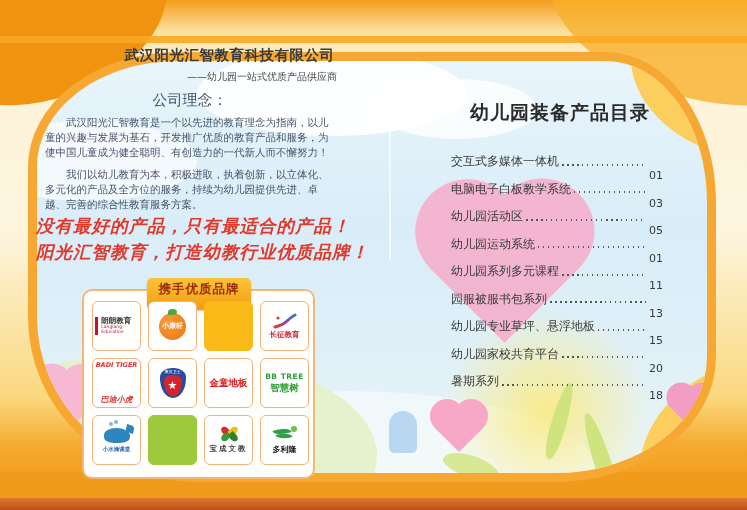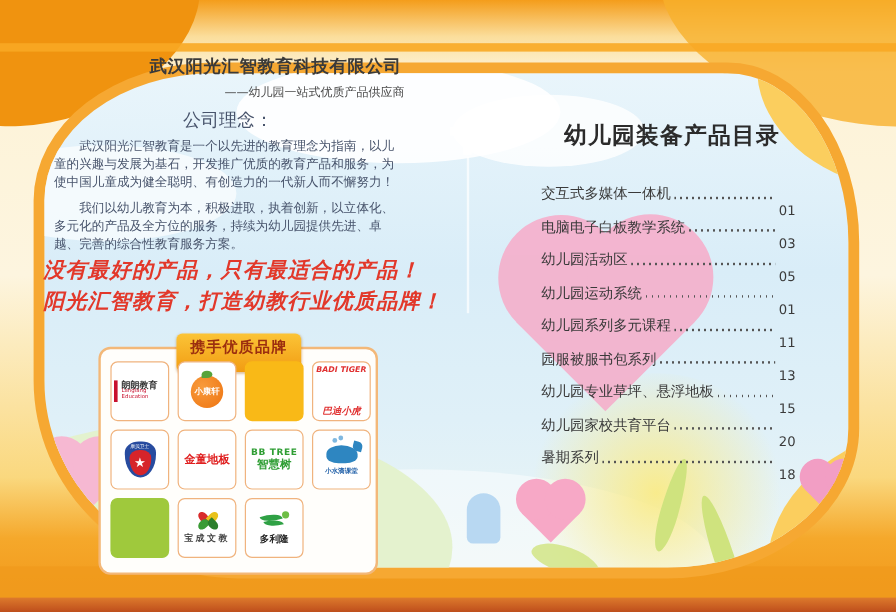--- a/index.html
+++ b/index.html
@@ -190,20 +190,34 @@
           <b>朗朗教育</b>
           <i>Langlang Education</i>
         </span>
       </div>
       <div class="tile t-xiaokangxuan">
         <span class="ball">
           <b>小康轩</b>
         </span>
       </div>
       <div class="tile t-yellow-tile"></div>
+      <div class="tile t-changzheng">
+        <svg width="24" height="16" viewBox="0 0 24 16">
+          <defs>
+            <linearGradient id="cg" x1="0" y1="1" x2="1" y2="0">
+              <stop offset="0" stop-color="#E8372C"></stop>
+              <stop offset="0.5" stop-color="#8E44AD"></stop>
+              <stop offset="1" stop-color="#2980B9"></stop>
+            </linearGradient>
+          </defs>
+          <path d="M2 14 Q10 12 14 8 T22 2" stroke="url(#cg)" stroke-width="3" fill="none" stroke-linecap="round"></path>
+          <circle cx="5" cy="5" r="1.6" fill="#E8372C"></circle>
+        </svg>
+        <b>长征教育</b>
+      </div>
       <div class="tile t-badi">
         <i>BADI TIGER</i>
         <b>巴迪小虎</b>
       </div>
       <div class="tile t-kangbei">
         <span class="shield">
           <s>康贝卫士</s>
           <span class="inner">
             <b>★</b>
           </span>

